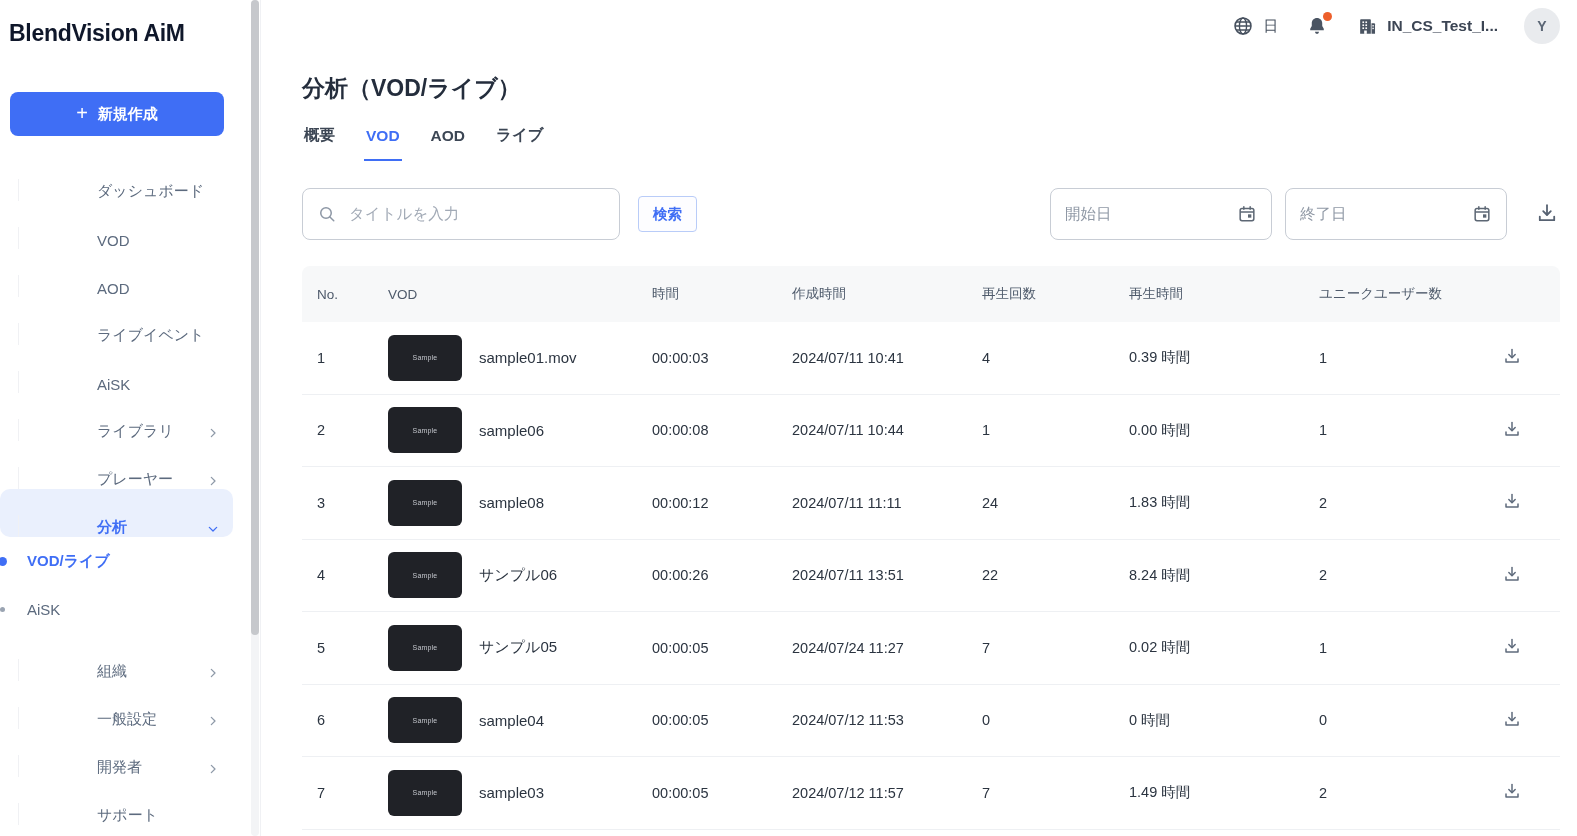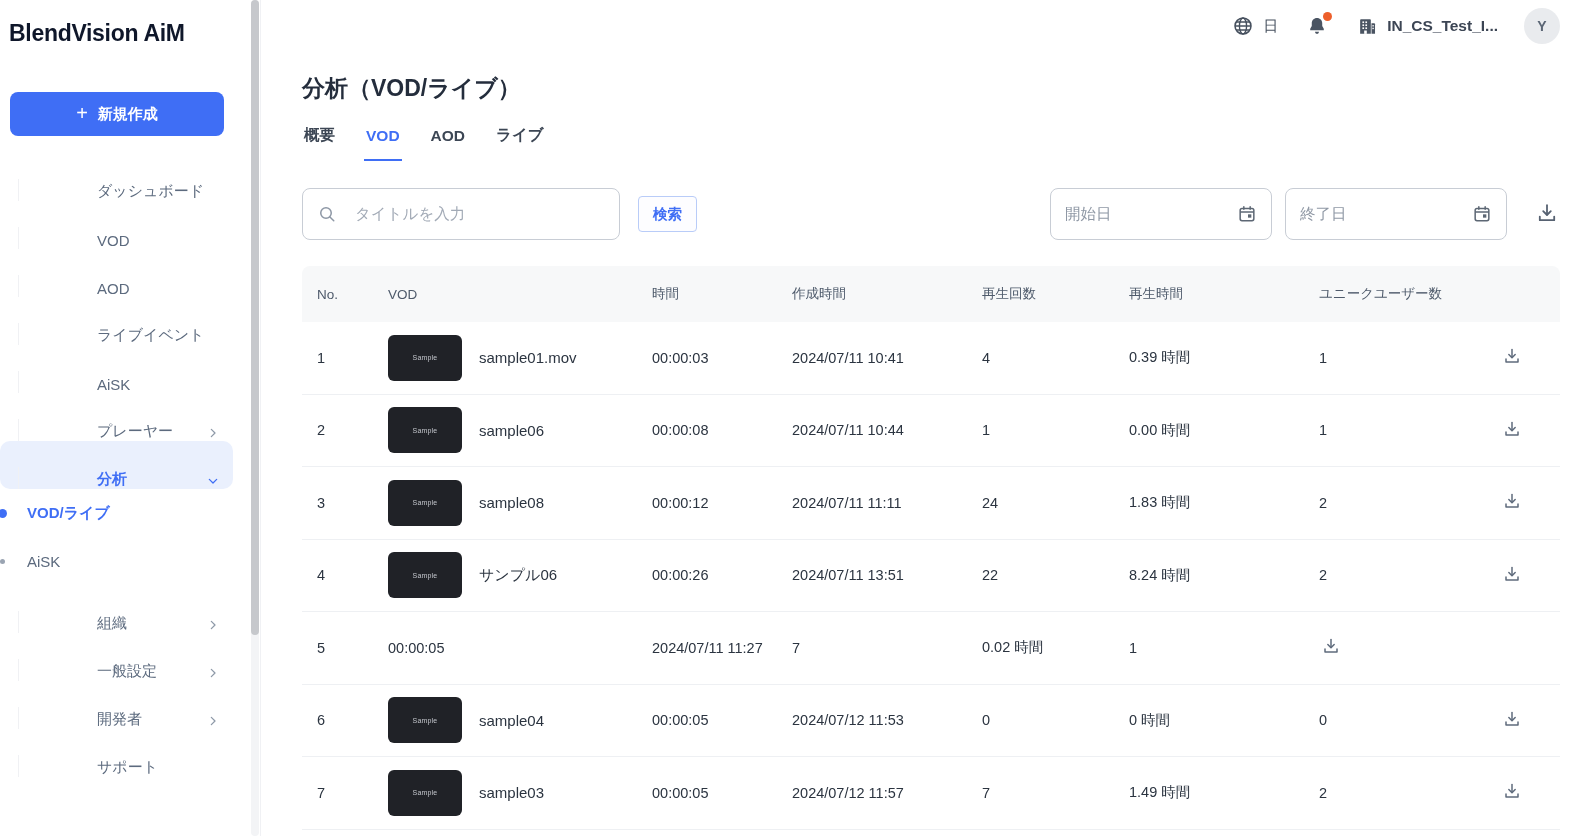--- a/index.html
+++ b/index.html
@@ -48,21 +48,21 @@
   .tabs{display:flex;gap:27px;margin-top:21px}
   .tab{background:none;border:none;padding:0 2px 13px;font-family:inherit;font-size:15.5px;font-weight:700;
        color:#3c4654;cursor:pointer;border-bottom:2.5px solid transparent}
   .tab.active{color:var(--accent);border-bottom-color:var(--accent)}
 
   
   .filters{display:flex;align-items:center;margin-top:27px}
   .search-box{display:flex;align-items:center;width:318px;height:52px;border:1px solid #c8cdd5;
               border-radius:8px;padding:0 12px 0 14px;background:#fff}
   .search-box .icon{width:20px;height:20px;color:#8d97a5;flex:0 0 auto}
-  .search-box input{border:none;outline:none;flex:1;min-width:0;margin-left:16px;font-size:15.5px;
+  .search-box input{border:none;outline:none;flex:1;min-width:0;margin-left:10px;font-size:15.5px;
                     font-family:inherit;color:#2b3440;background:transparent}
   input::placeholder{color:#a2aab6}
   .search-btn{margin-left:18px;height:36px;padding:0 14px;border:1px solid #b9ccf8;border-radius:4px;
               background:#fdfdff;color:var(--accent);font-size:14.5px;font-weight:700;font-family:inherit;cursor:pointer}
   .f-spacer{flex:1}
   .date-input{display:flex;align-items:center;justify-content:space-between;width:222px;height:52px;
               border:1px solid #c8cdd5;border-radius:8px;padding:0 14px;cursor:pointer;background:#fff}
   .date-input + .date-input{margin-left:13px}
   .date-ph{font-size:15.5px;color:#8f98a5}
   .date-input .icon{width:20px;height:20px;color:#5d6774}
@@ -141,20 +141,34 @@
           <span class="icon main">
             <svg viewBox="0 0 24 24">
               <path d="M12 2.8a8.7 8.7 0 00-5.5 15.4L4.6 21l4.2-1.1A8.7 8.7 0 1012 2.8z" fill="currentColor"></path>
               <text x="12" y="14.6" font-size="9" font-weight="bold" fill="#fff" text-anchor="middle" font-family="Liberation Sans,sans-serif">Ai</text>
             </svg>
           </span>
           <span class="sb-label">AiSK</span>
         </div>
         <div class="sb-item">
           <span class="icon main">
+            <svg viewBox="0 0 24 24">
+              <rect x="3.8" y="4.2" width="16.4" height="4.8" rx="1.4" fill="currentColor"></rect>
+              <path d="M5.2 10.4h13.6v6.6a2.2 2.2 0 01-2.2 2.2H7.4a2.2 2.2 0 01-2.2-2.2z" fill="currentColor"></path>
+            </svg>
+          </span>
+          <span class="sb-label">ライブラリ</span>
+          <span class="icon chev">
+            <svg viewBox="0 0 24 24" fill="none">
+              <path d="M9.5 6.5l5.5 5.5-5.5 5.5" stroke="currentColor" stroke-width="1.9" stroke-linecap="round" stroke-linejoin="round"></path>
+            </svg>
+          </span>
+        </div>
+        <div class="sb-item">
+          <span class="icon main">
             <svg viewBox="0 0 24 24" fill="none">
               <rect x="3.2" y="3.2" width="13.8" height="13.8" rx="3.6" fill="currentColor"></rect>
               <path d="M8.6 7.2l5.4 3.1-5.4 3.1z" fill="#fff"></path>
               <path d="M20.8 8.4v5.8a6.6 6.6 0 01-6.6 6.6H8.4" stroke="currentColor" stroke-width="1.8" stroke-linecap="round"></path>
             </svg>
           </span>
           <span class="sb-label">プレーヤー</span>
           <span class="icon chev">
             <svg viewBox="0 0 24 24" fill="none">
               <path d="M9.5 6.5l5.5 5.5-5.5 5.5" stroke="currentColor" stroke-width="1.9" stroke-linecap="round" stroke-linejoin="round"></path>
@@ -447,22 +461,28 @@
             <div class="td"><button class="dl-btn"><span class="icon">
                   <svg viewBox="0 0 24 24" fill="none" stroke="currentColor" stroke-linecap="round" stroke-linejoin="round">
                     <path d="M12 4.2v9.2" stroke-width="1.8"></path>
                     <path d="M8.2 10.2l3.8 3.8 3.8-3.8" stroke-width="1.8"></path>
                     <path d="M4.8 15.6v3.6h14.4v-3.6" stroke-width="1.8"></path>
                   </svg>
                 </span></button></div>
           </div>
           <div class="tr">
             <div class="td">5</div>
+            <div class="vodcell">
+              <div class="thumb">
+                <span>Sample</span>
+              </div>
+              <span class="title">サンプル05</span>
+            </div>
             <div class="td">00:00:05</div>
-            <div class="td">2024/07/11 11:27</div>
+            <div class="td">2024/07/24 11:27</div>
             <div class="td">7</div>
             <div class="td">0.02 時間</div>
             <div class="td">1</div>
             <div class="td"><button class="dl-btn"><span class="icon">
                   <svg viewBox="0 0 24 24" fill="none" stroke="currentColor" stroke-linecap="round" stroke-linejoin="round">
                     <path d="M12 4.2v9.2" stroke-width="1.8"></path>
                     <path d="M8.2 10.2l3.8 3.8 3.8-3.8" stroke-width="1.8"></path>
                     <path d="M4.8 15.6v3.6h14.4v-3.6" stroke-width="1.8"></path>
                   </svg>
                 </span></button></div>

